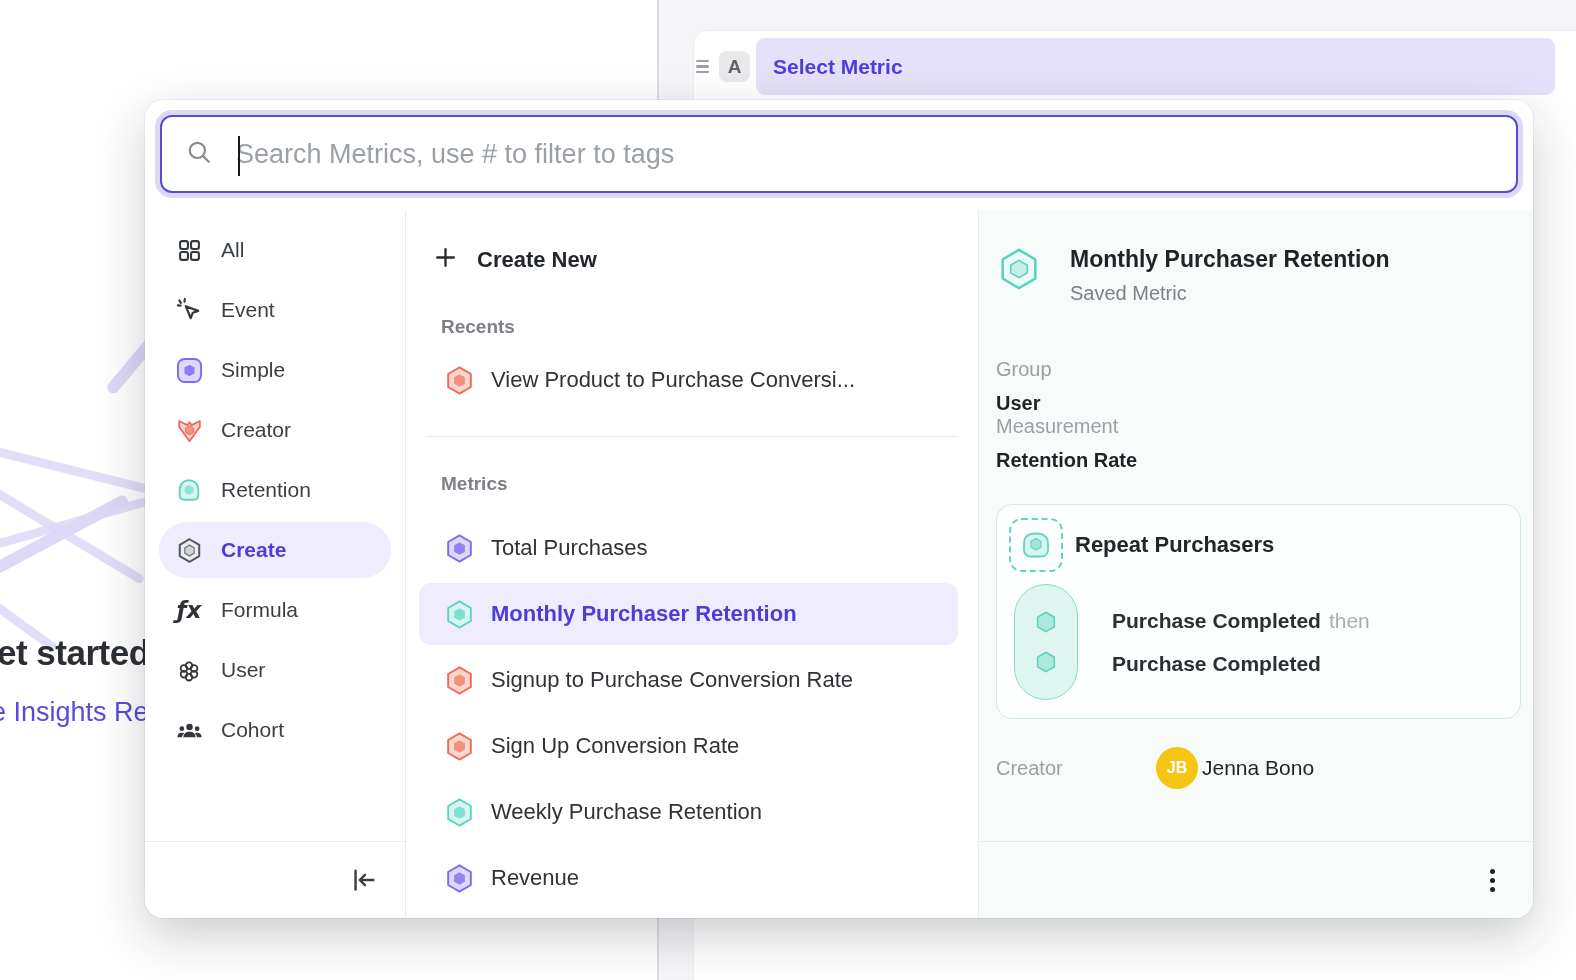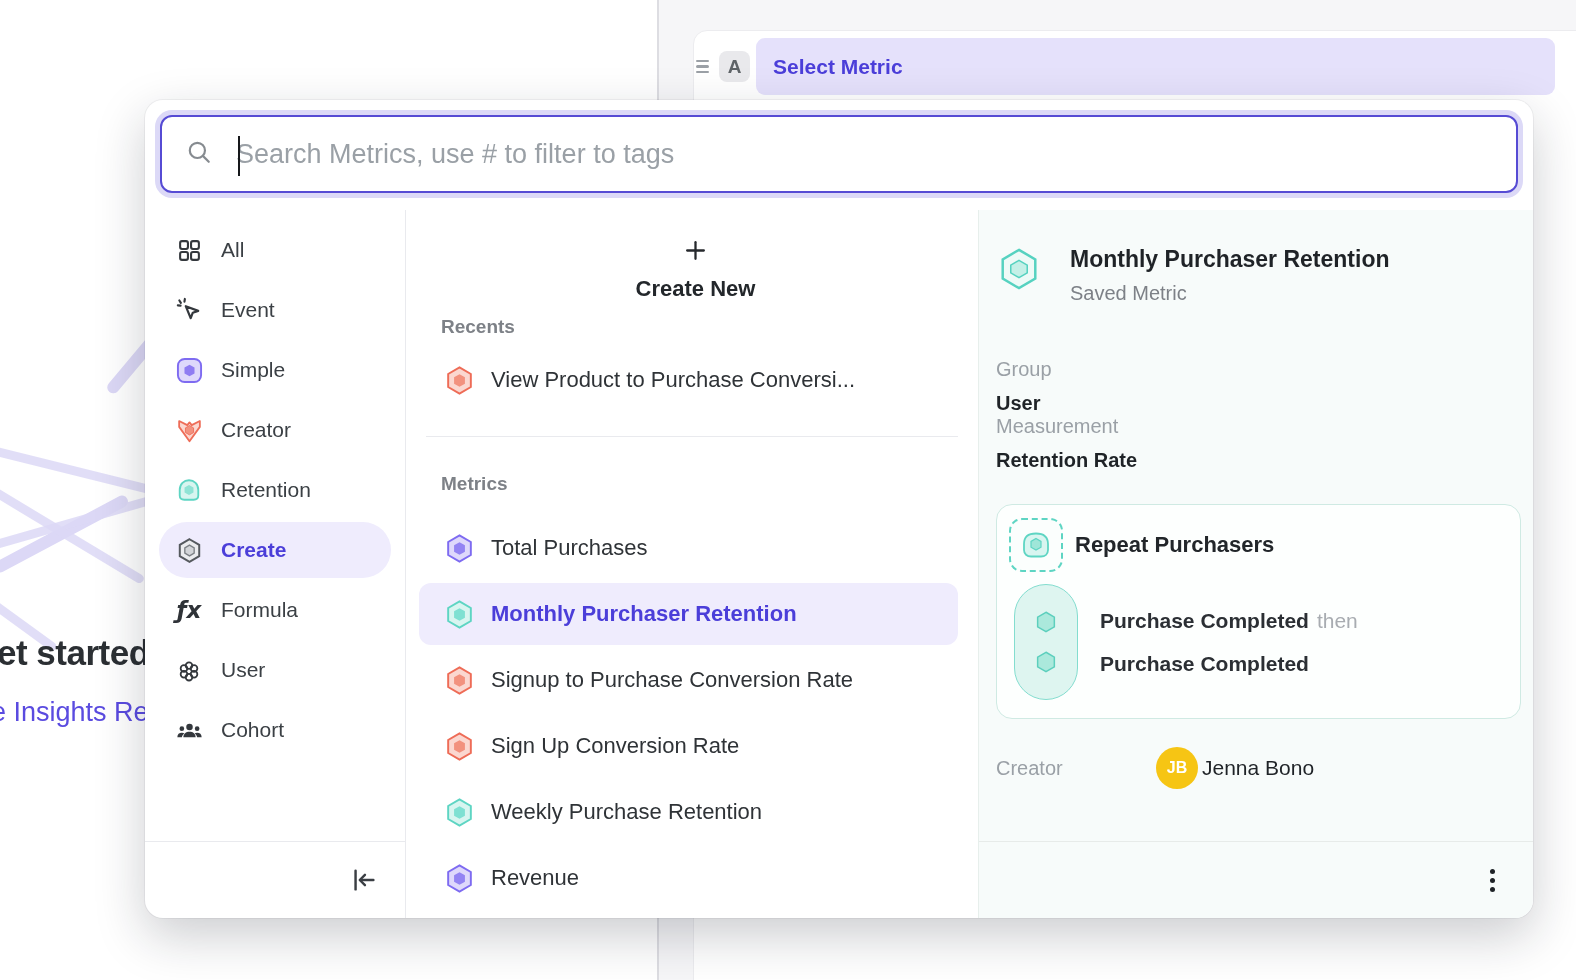--- a/index.html
+++ b/index.html
@@ -53,22 +53,22 @@
         font-size:21px;font-weight:500;color:#3b4045;cursor:pointer;box-sizing:border-box;}
   .srow.selected{background:var(--accent-soft,#efecfd);color:var(--accent,#4b3ed9);font-weight:700;}
   .srow .ic{width:28px;display:flex;justify-content:center;align-items:center;flex:none;}
   .fx{font-style:italic;font-weight:700;font-size:23px;color:#2f3338;font-family:"DejaVu Sans",sans-serif;}
   .side .foot{position:absolute;bottom:0;left:0;right:0;height:77px;border-top:1px solid #e9eaee;
         display:flex;align-items:center;justify-content:flex-end;padding-right:26px;box-sizing:border-box;}
   .collapse-btn{cursor:pointer;display:flex;align-items:center;}
 
   
   .mid{flex:1;border-left:1px solid #e9eaee;padding:28px 20px 0 13px;box-sizing:border-box;}
-  .create-row{height:44px;display:flex;align-items:center;gap:7px;padding-left:14px;
-        font-size:22px;font-weight:700;color:#23272b;cursor:pointer;flex-direction:column;}
+  .create-row{height:44px;display:flex;align-items:center;gap:19px;padding-left:14px;
+        font-size:22px;font-weight:700;color:#23272b;cursor:pointer;}
   .sec-label{margin:34px 0 0 22px;font-size:19px;font-weight:600;color:#7d8187;}
   .mrow{height:56px;display:flex;align-items:center;gap:16px;padding-left:25px;border-radius:12px;
         font-size:22px;font-weight:500;color:#2f3337;cursor:pointer;box-sizing:border-box;}
   .recent-row{margin-top:14px;}
   .mid hr{border:none;border-top:1px solid #e9eaee;margin:28px 0 0 7px;}
   .mrows{margin-top:22px;display:flex;flex-direction:column;gap:4px;}
   .mrows .mrow{height:62px;}
   .mrow.selected{background:var(--accent-soft,#efecfd);color:var(--accent,#4b3ed9);font-weight:700;}
   .hex .outer{stroke-width:2;}
   .hex.purple .outer{fill:#ded8fb;stroke:#7e6bf1;} .hex.purple .inner{fill:#9383f3;}
@@ -84,21 +84,21 @@
   .meta{display:flex;margin-top:53px;flex-direction:column;}
   .meta .col1{width:90px;}
   .meta .lab{font-size:20px;color:#9aa0a6;}
   .meta .val{font-size:20px;font-weight:700;color:#1f2327;margin-top:11px;}
   .dcard{margin-top:32px;background:#fdfffe;border:1.5px solid #cfeae3;border-radius:16px;
         padding:13px 12px 18px;box-sizing:border-box;}
   .dcard .head{display:flex;align-items:center;gap:12px;}
   .dashbox{width:54px;height:54px;border:2px dashed #5ed5c3;border-radius:13px;background:#fbfefd;
         display:flex;align-items:center;justify-content:center;box-sizing:border-box;flex:none;}
   .ctitle{font-size:22px;font-weight:700;color:#22262a;}
-  .dcard .body{display:flex;gap:22px;margin-top:12px;margin-left:5px;}
+  .dcard .body{display:flex;gap:34px;margin-top:12px;margin-left:5px;}
   .capsule{width:64px;height:116px;border-radius:32px;background:#def5f0;border:1.5px solid #83ddcf;
         display:flex;flex-direction:column;align-items:center;justify-content:center;gap:14px;
         box-sizing:border-box;flex:none;}
   .steps{display:flex;flex-direction:column;justify-content:center;gap:19px;font-size:21px;color:#2b2f34;}
   .steps b{font-weight:700;}
   .steps .then{color:#a8acb1;font-weight:400;margin-left:8px;}
   .creator{display:flex;align-items:center;margin-top:28px;}
   .creator .lab{font-size:20px;color:#9aa0a6;width:160px;}
   .avatar{width:42px;height:42px;border-radius:50%;background:var(--avatar-yellow,#f6c514);color:#fff;
         font-size:16px;font-weight:700;display:flex;align-items:center;justify-content:center;flex:none;}

